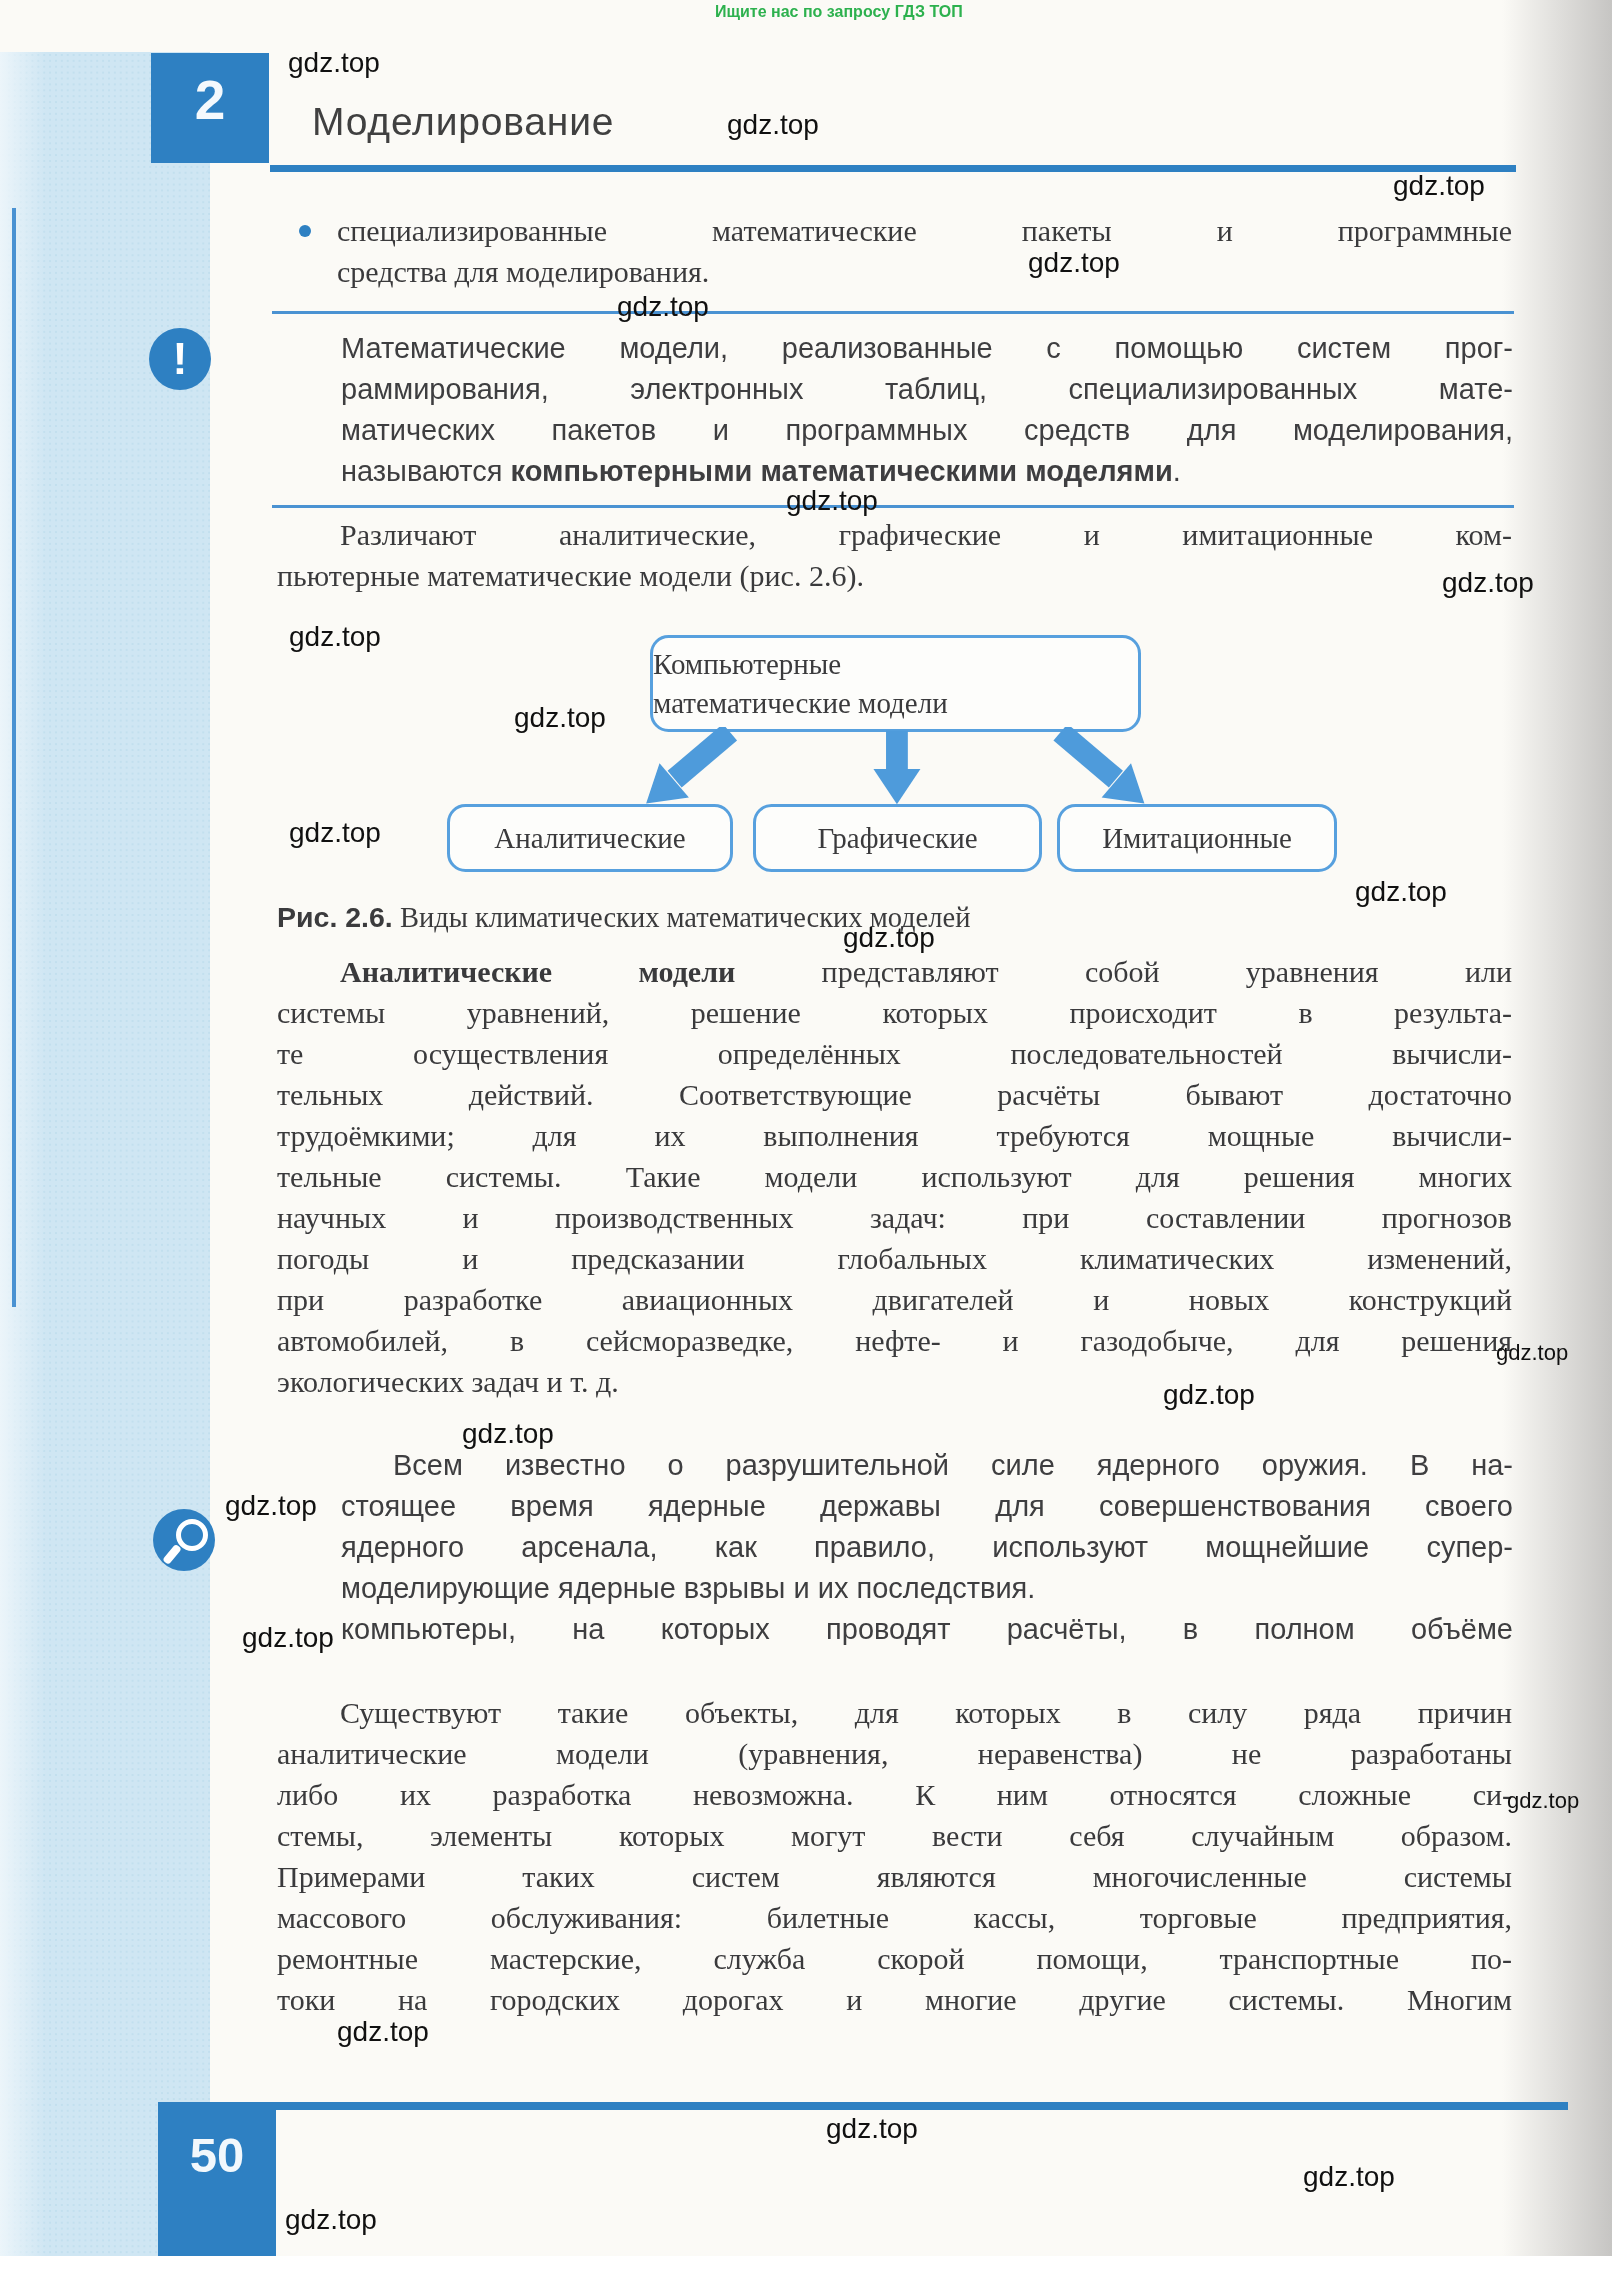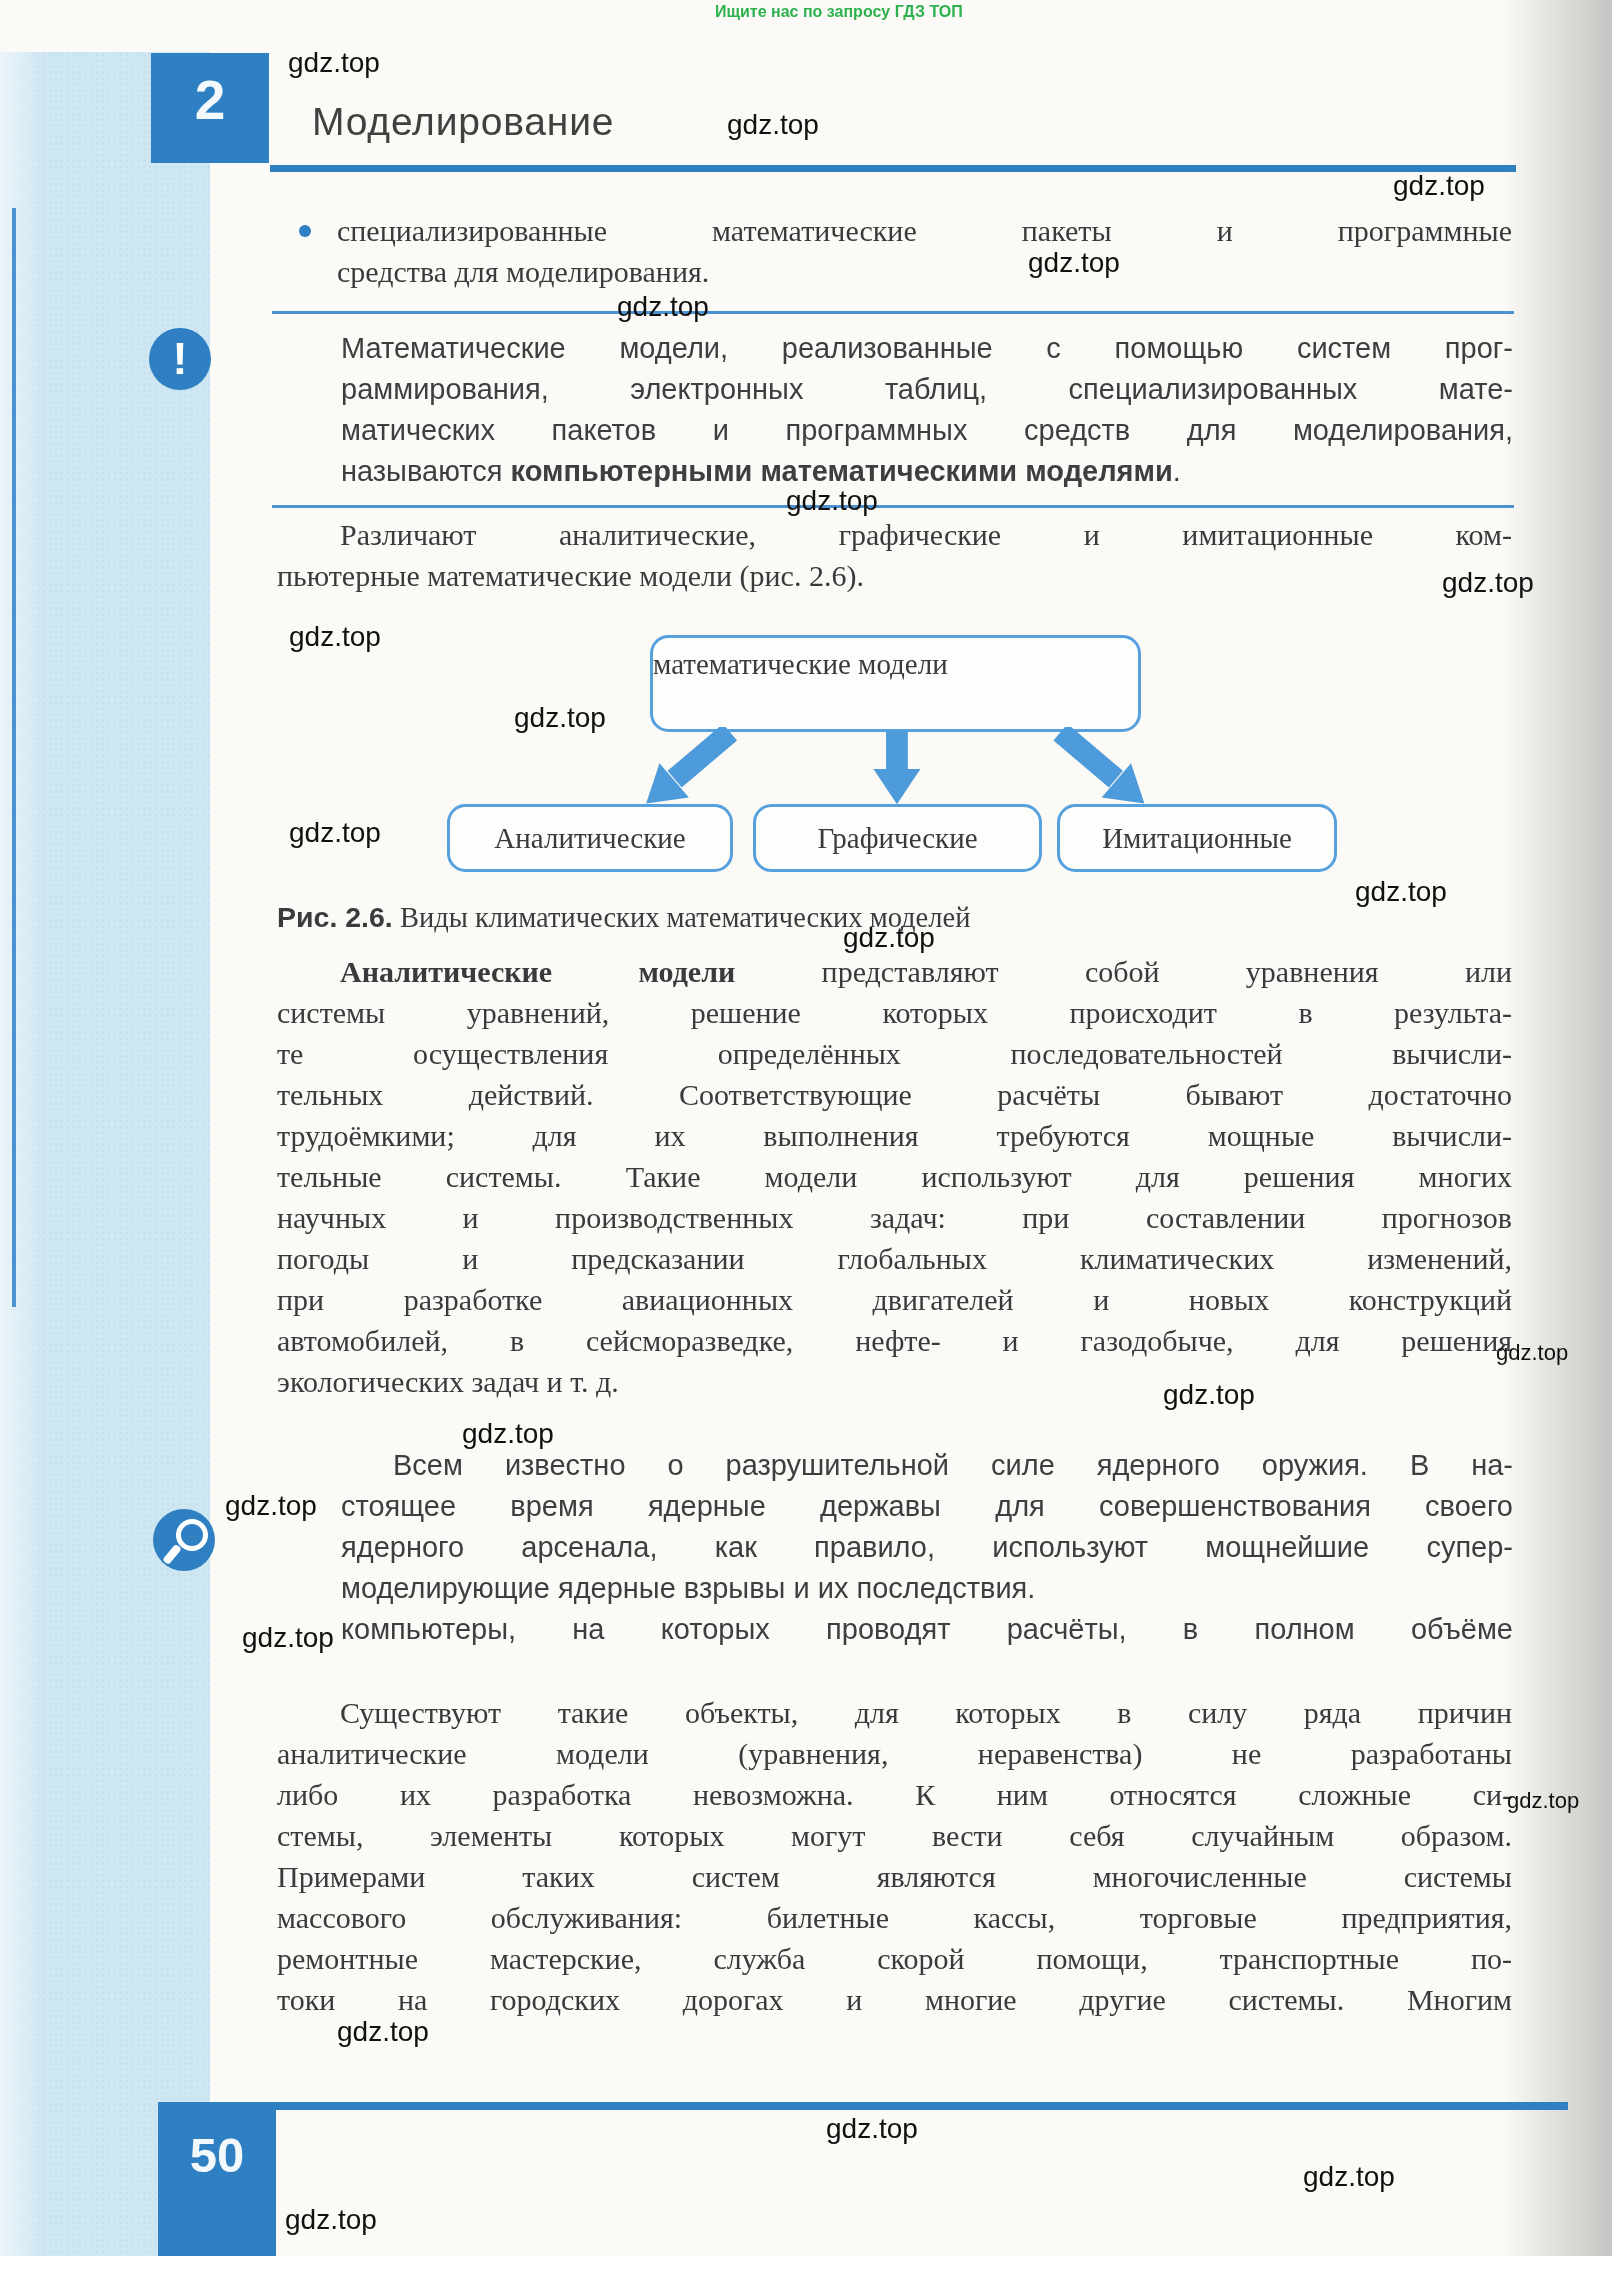--- a/index.html
+++ b/index.html
@@ -98,20 +98,21 @@
     </div>
   <div class="thinrule" style="left:272px;top:505px;width:1242px;height:3.4px;"></div>
 
   <div class="serif-block" style="left:277px;top:514px;width:1235px;">
       <div class="tline ind"><span>Различают аналитические, графические и имитационные ком-</span></div>
       <div class="tline nj"><span>пьютерные математические модели (рис. 2.6).</span></div>
     </div>
 
   <div class="fig-box fig-root" style="left:650px;top:635px;width:485px;height:84px;">
     <span class="lbl">
+        <div class="tline nj"><span>Компьютерные</span></div>
         <div class="tline nj"><span>математические модели</span></div>
       </span>
   </div>
   <svg class="fig-arrows" width="604" height="80" viewBox="0 0 720 95">
     <g fill="#4e9bdb" stroke="none">
       <line x1="180" y1="6" x2="114" y2="62" stroke="#4e9bdb" stroke-width="26"></line>
       <polygon points="80,91 96,43 131,84"></polygon>
     </g>
     <g fill="#4e9bdb">
       <line x1="379" y1="4" x2="379" y2="54" stroke="#4e9bdb" stroke-width="26"></line>

